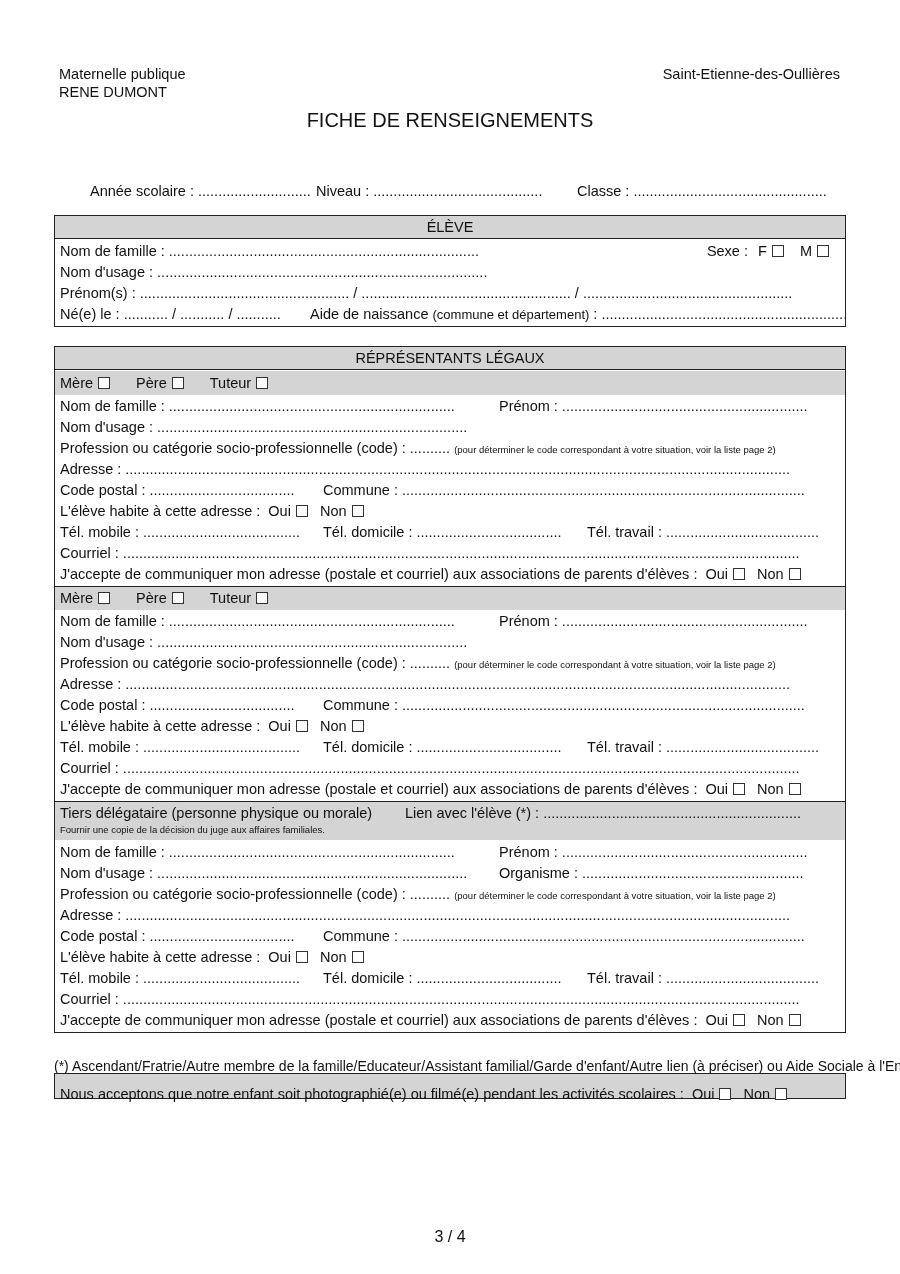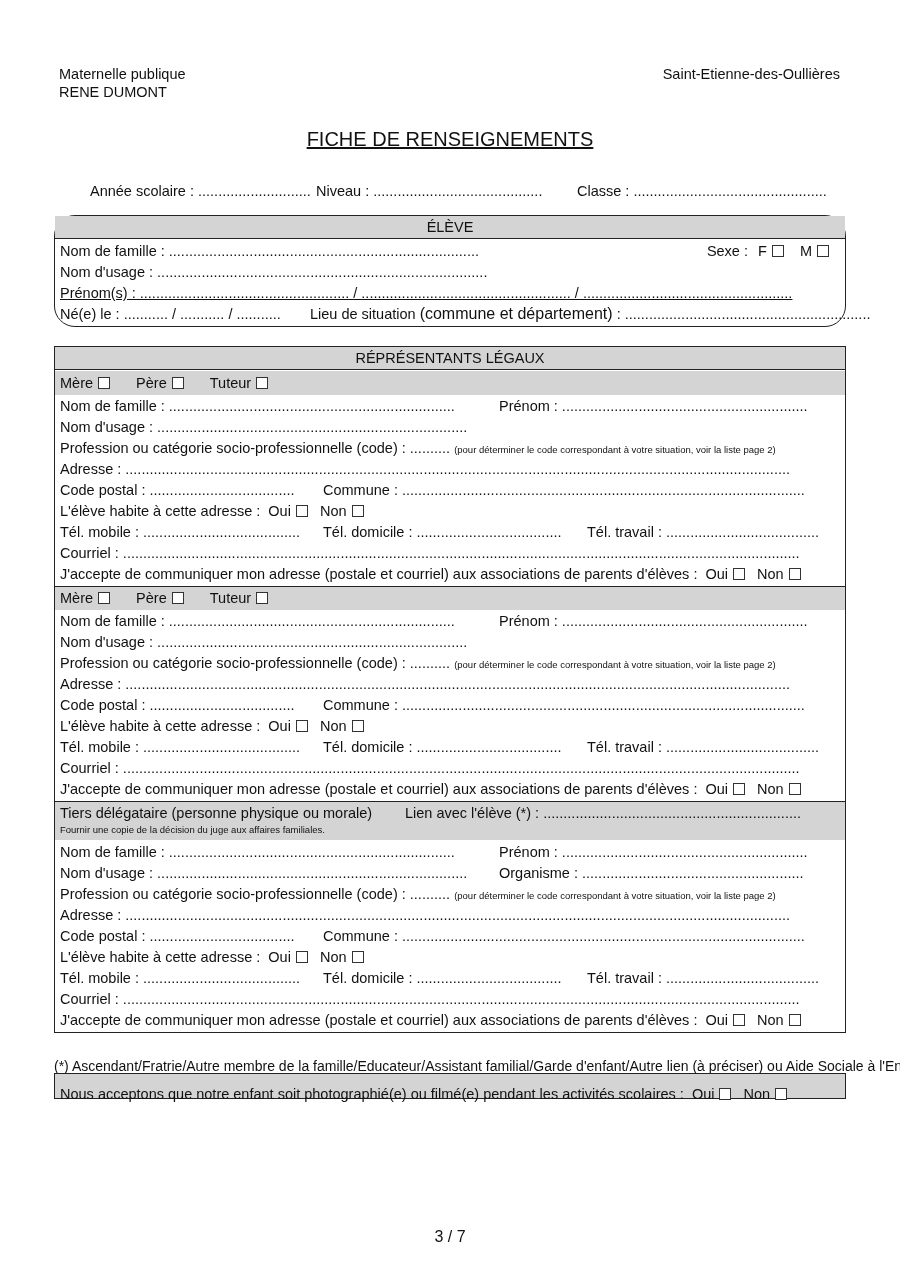--- a/index.html
+++ b/index.html
@@ -1,60 +1,60 @@
 <!DOCTYPE html>
 <html><head>
 <meta charset="utf-8">
 <style>
   html, body { margin: 0; padding: 0; background: #ffffff; }
   body { width: 900px; height: 1274px; position: relative; overflow: hidden;
          font-family: "Liberation Sans", sans-serif; color: #111; }
   .abs { position: absolute; white-space: nowrap; }
   .hdr { font-size: 14.5px; line-height: 19px; }
-  .title { font-size: 20px; left: 0; width: 900px; text-align: center; top: 128px; text-decoration: underline; }
+  .title { font-size: 20px; left: 0; width: 900px; text-align: center; top: 109px; }
   .meta { font-size: 14.5px; top: 183px; }
   .box { position: absolute; left: 54px; width: 790px; border: 1.3px solid #222; box-sizing: content-box; }
   .band { background: #d4d4d4; }
   .bandtitle { text-align: center; font-size: 14.5px; height: 22px; line-height: 23px; border-bottom: 1.3px solid #222; }
   .row { position: absolute; left: 5px; font-size: 14.5px; line-height: 20px; height: 20px; white-space: nowrap; }
   .r { position: absolute; font-size: 14.5px; line-height: 20px; white-space: nowrap; }
-  .small { font-size: 16px; }
+  .small { font-size: 13px; }
   .tiny { font-size: 9.5px; }
   .cb { display: inline-block; width: 10px; height: 10px; border: 1px solid #333; vertical-align: -1px; margin-left: 5px; background: #fff; }
   .sep { position: absolute; left: 0; right: 0; border-top: 1.3px solid #222; }
   .grayrow { position: absolute; left: 0; right: 0; background: #d4d4d4; }
   .foot { font-size: 14px; left: 54px; top: 1042px; margin-top: 16px; }
   .pagenum { font-size: 16px; left: 0; width: 900px; text-align: center; top: 1228px; }
 </style>
 </head>
 <body>
 
 <div class="abs hdr" style="left:59px; top:65px;">Maternelle publique</div>
 <div class="abs hdr" style="left:59px; top:83px;">RENE DUMONT</div>
 <div class="abs hdr" style="right:60px; top:65px;margin-left:44px;">Saint-Etienne-des-Oullières</div>
 
 <div class="abs title">FICHE DE RENSEIGNEMENTS</div>
 
 <div class="abs meta" style="left:54px;margin-left:36px;">Année scolaire : ............................</div>
 <div class="abs meta" style="left:316px;">Niveau : ..........................................</div>
 <div class="abs meta" style="left:577px;">Classe : ................................................</div>
 
-<div class="box" style="top:215px; height:110px;border-radius:21px;">
+<div class="box" style="top:215px; height:110px;">
   <div class="band bandtitle">ÉLÈVE</div>
   <div class="row" style="top:25px;">Nom de famille : .............................................................................</div>
   <div class="r" style="top:25px; right:16px;">
     <span>Sexe :</span>
     <span style="margin-left:6px;">F</span><span class="cb"></span>
     <span style="margin-left:12px;">M</span><span class="cb"></span>
   </div>
   <div class="row" style="top:46px;">Nom d'usage : ..................................................................................</div>
-  <div class="row" style="top:67px;text-decoration:underline;">Prénom(s) : .................................................... / .................................................... / ....................................................</div>
+  <div class="row" style="top:67px;">Prénom(s) : .................................................... / .................................................... / ....................................................</div>
   <div class="row" style="top:88px;">Né(e) le : ........... / ........... / ...........</div>
   <div class="r" style="top:88px; left:255px;">
-    <span>Lieu de situation</span>
+    <span>Aide de naissance</span>
     <span class="small">(commune et département)</span>
     <span>: .............................................................</span>
   </div>
 </div>
 
 <div class="box" style="top:346px; height:685px;">
   <div class="band bandtitle">RÉPRÉSENTANTS LÉGAUX</div>
 
   <div class="grayrow" style="top:24px; height:24px;">
     <div class="r" style="left:5px; top:2px;">
@@ -157,13 +157,13 @@
 <div class="abs foot">(*) Ascendant/Fratrie/Autre membre de la famille/Educateur/Assistant familial/Garde d'enfant/Autre lien (à préciser) ou Aide Sociale à l'Enfance (pour responsable moral)</div>
 
 <div class="box band" style="top:1073px; height:24px;">
   <div class="row" style="top:10px;">
     <span>Nous acceptons que notre enfant soit photographié(e) ou filmé(e) pendant les activités scolaires :</span>
     <span style="margin-left:4px;">Oui</span><span class="cb"></span>
     <span style="margin-left:8px;">Non</span><span class="cb"></span>
   </div>
 </div>
 
-<div class="abs pagenum">3 / 7</div>
+<div class="abs pagenum">3 / 4</div>
 
 </body></html>

